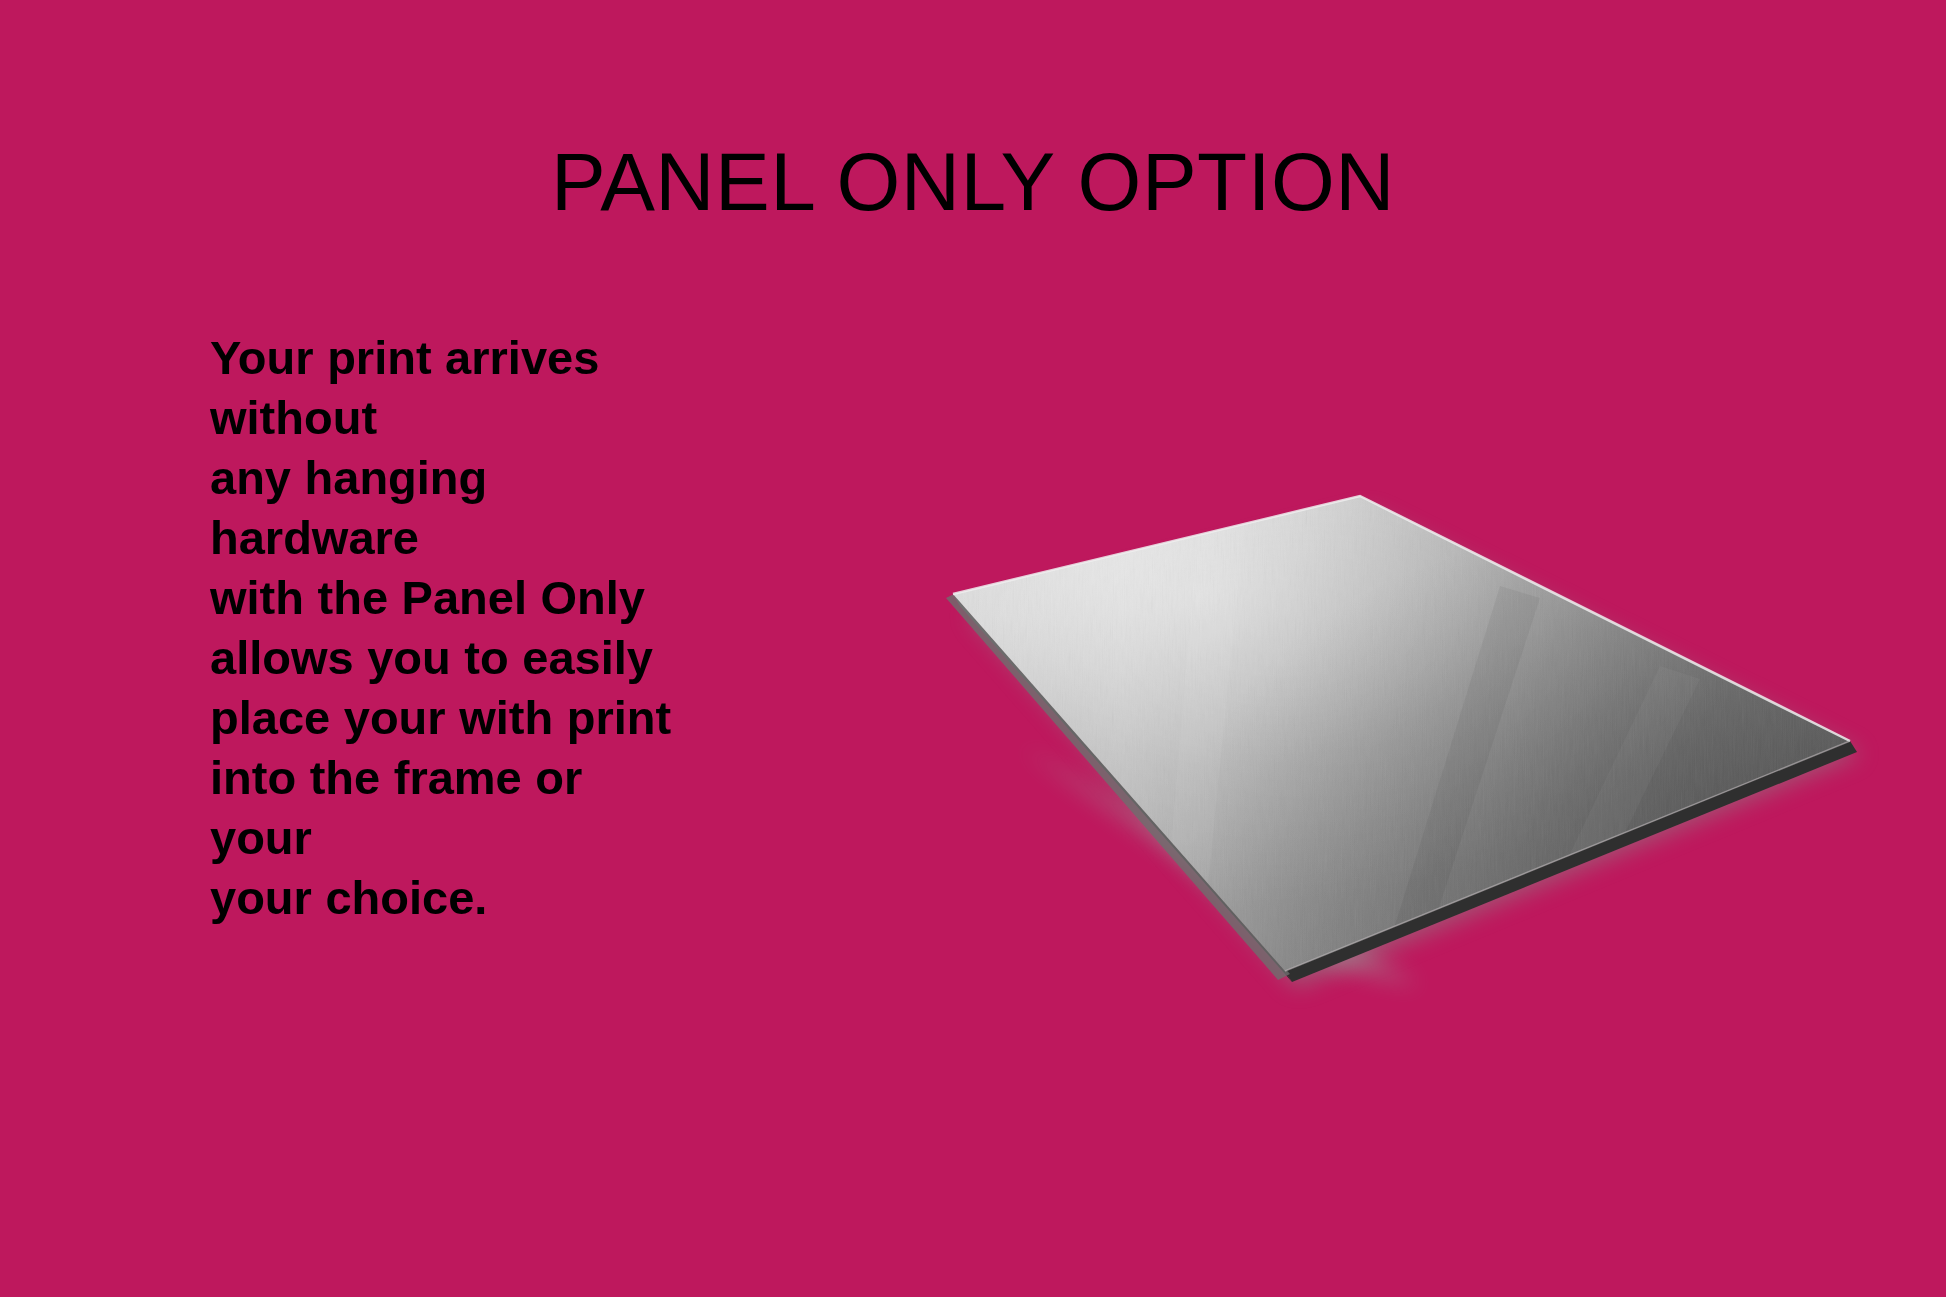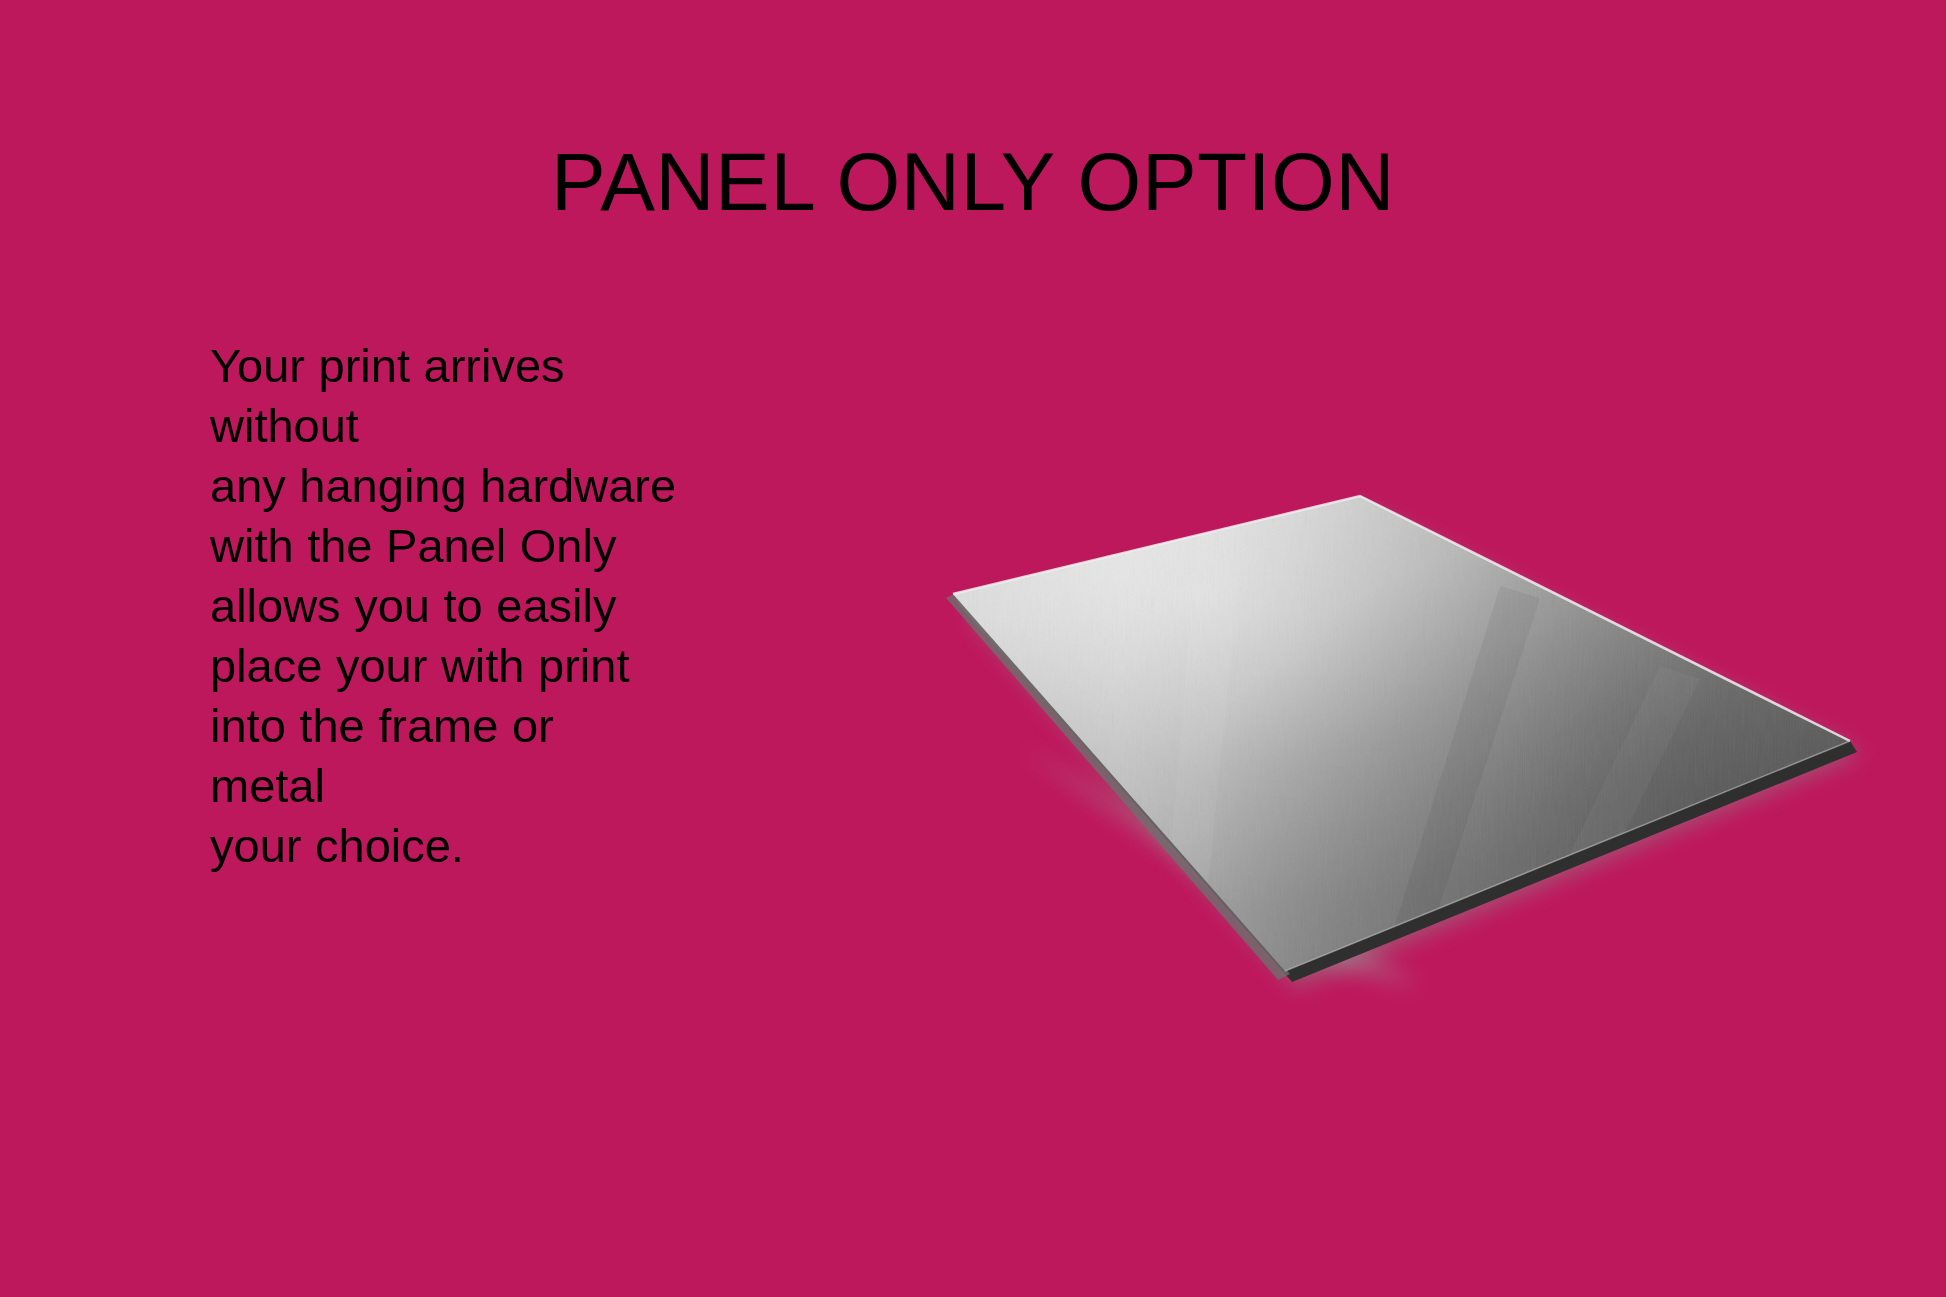--- a/index.html
+++ b/index.html
@@ -35,25 +35,25 @@
     letter-spacing: 0.5px;
     line-height: 1.05;
     color: #000000;
     white-space: nowrap;
   }
 
   
   #body-text {
     position: absolute;
     left: 210px;
-    top: 336px;
+    top: 328px;
     width: 470px;
     font-size: 47px;
     line-height: 60px;
-    font-weight: 400;
+    font-weight: 700;
     color: #000000;
     text-align: left;
     word-spacing: 0.5px;
   }
 
   
   #panel-figure {
     position: absolute;
     left: 860px;
     top: 430px;
@@ -72,21 +72,21 @@
 <div id="slide">
 
   <h1 id="slide-title">PANEL ONLY OPTION</h1>
 
   <div id="body-text">
     <div>Your print arrives without</div>
     <div>any hanging hardware</div>
     <div>with the Panel Only</div>
     <div>allows you to easily</div>
     <div>place your with print</div>
-    <div>into the frame or metal</div>
+    <div>into the frame or your</div>
     <div>your choice.</div>
   </div>
 
   <figure id="panel-figure">
     <svg viewBox="0 0 1010 570" xmlns="http://www.w3.org/2000/svg">
       <defs>
 
         <linearGradient id="faceGrad" x1="0.06" y1="0.02" x2="0.92" y2="0.98">
           <stop offset="0%" stop-color="#d9d9d9"></stop>
           <stop offset="14%" stop-color="#cfcfcf"></stop>

